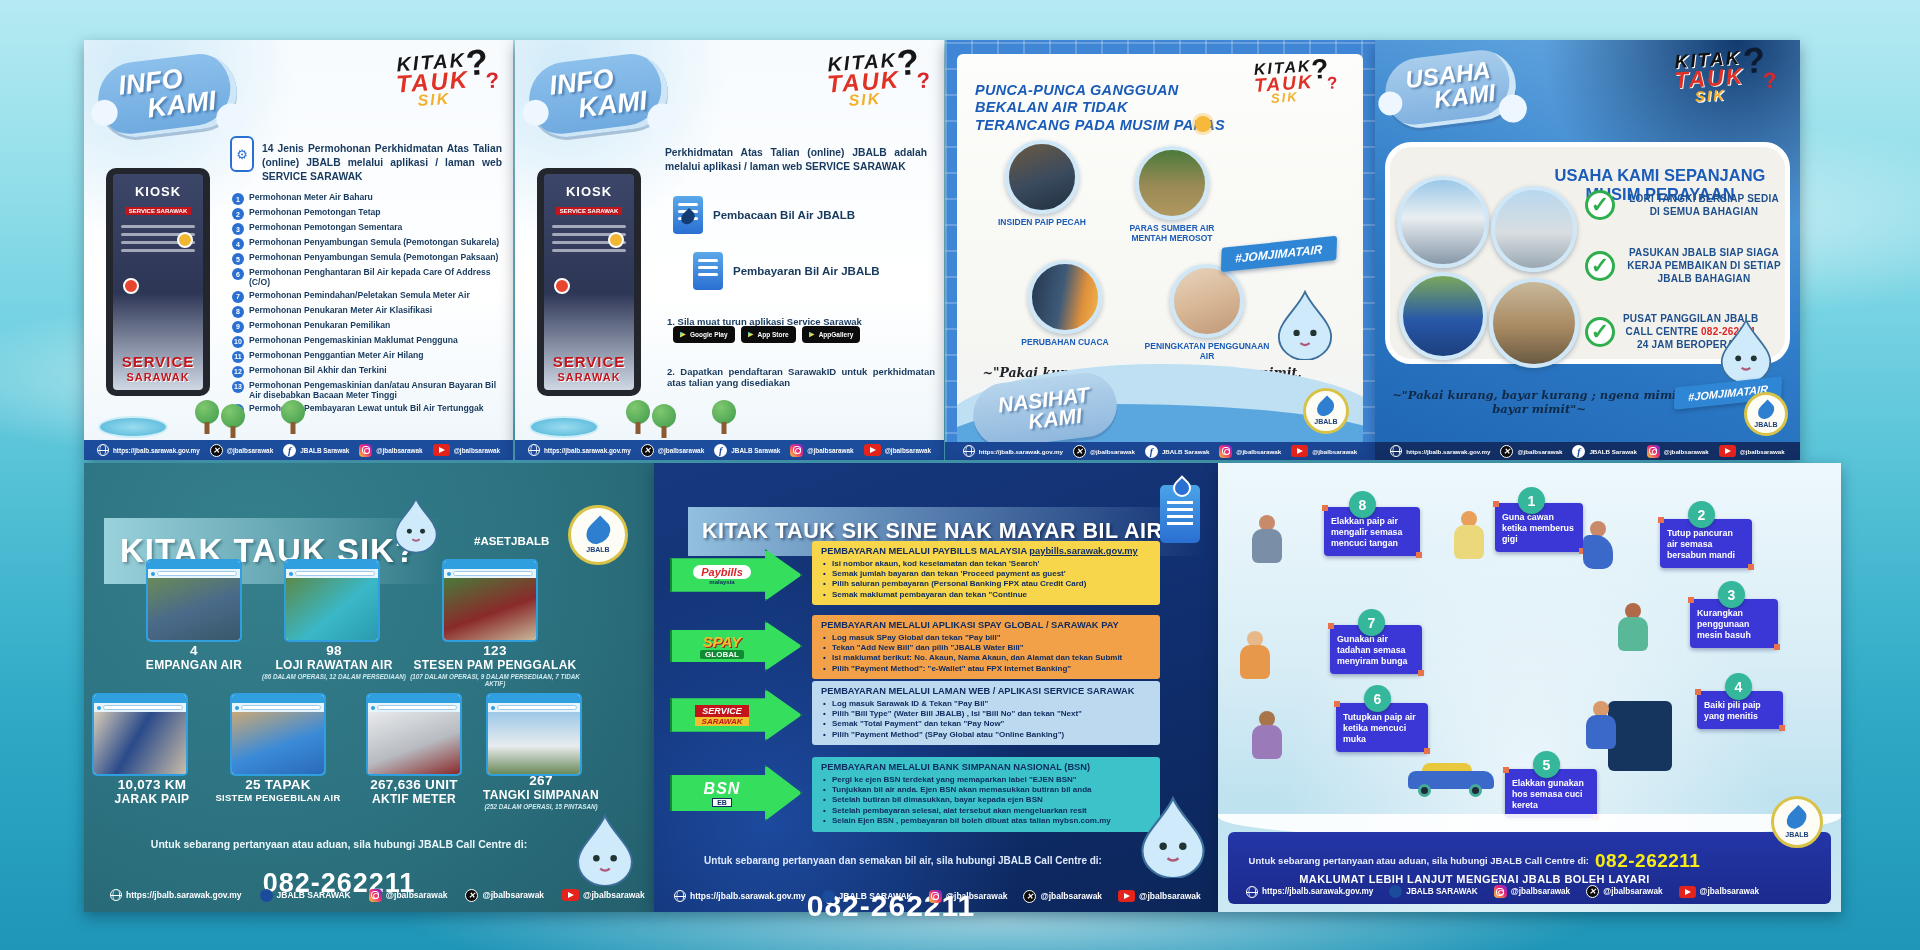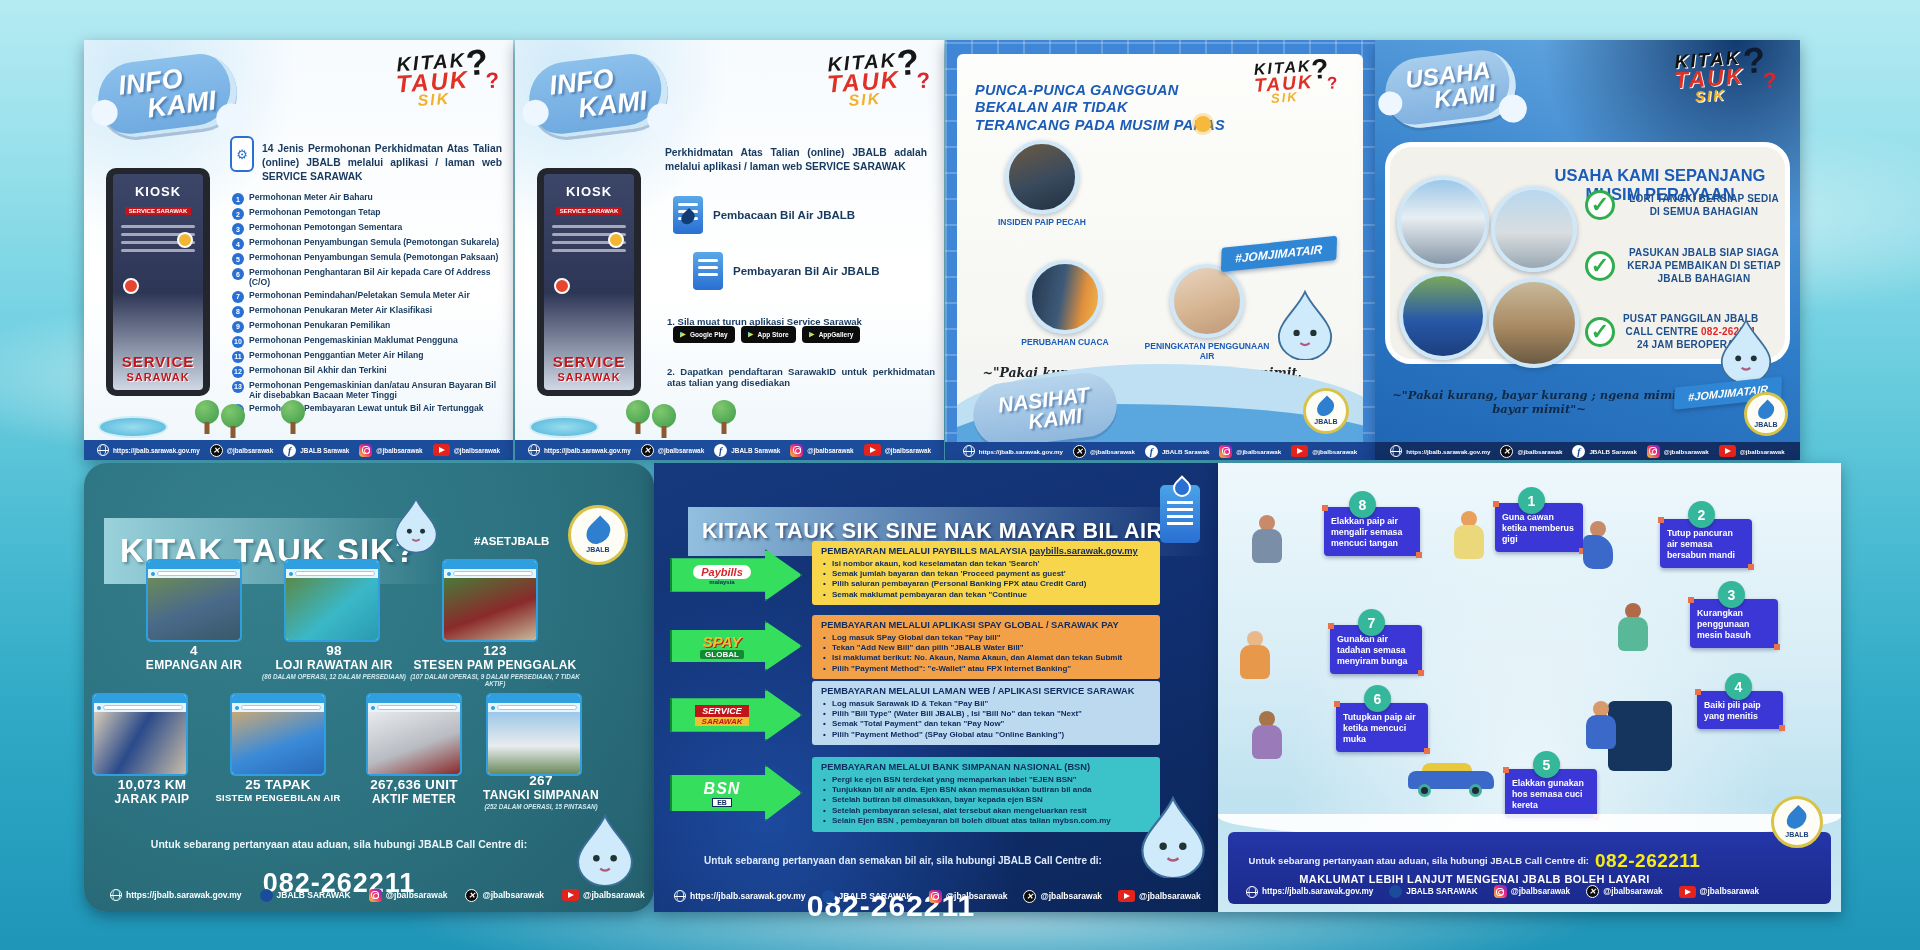--- a/index.html
+++ b/index.html
@@ -107,21 +107,21 @@
     radial-gradient(circle at 85% 0%,#123a6e 0%,rgba(18,58,110,0) 35%),
     linear-gradient(200deg,#6fb1e6 0%,#2f7cc8 55%,#1f66b4 100%);}
   .p4 .panel{position:absolute;left:10px;right:10px;top:102px;bottom:96px;background:#f3f1ec;border:5px solid #fff;border-radius:26px;}
   .p4 .title{position:absolute;left:160px;top:112px;width:250px;text-align:center;color:#1b5cb8;font-weight:900;font-size:16.5px;line-height:1.2;}
   .p4 .circ{position:absolute;border-radius:50%;border:4px solid #cfe7f6;box-shadow:0 2px 5px rgba(30,60,90,.35);overflow:hidden;}
   .p4 .pt{position:absolute;display:flex;align-items:center;gap:8px;}
   .p4 .pt .tx{font-size:10px;font-weight:800;color:#1d4f8c;text-align:center;line-height:1.3;letter-spacing:.2px;}
   .p4 .red{color:#e02727;}
 
   
-  .p5{width:570px;height:449px;background:radial-gradient(circle at 30% 20%,#357f8d 0%,#2c717f 55%,#245f6d 100%);border-radius:23px;}
+  .p5{width:570px;height:449px;background:radial-gradient(circle at 30% 20%,#357f8d 0%,#2c717f 55%,#245f6d 100%);}
   .p5 .title{position:absolute;left:20px;top:28px;padding:14px 26px 14px 16px;background:linear-gradient(90deg,rgba(173,226,235,.85),rgba(173,226,235,0));color:#fff;font-weight:900;font-size:33px;letter-spacing:1px;text-shadow:2px 2px 3px rgba(0,40,50,.4);}
   .p5 .hash{position:absolute;color:#fff;font-weight:800;font-size:11.5px;}
   .bcard{position:absolute;width:96px;background:#fff;border:2px solid #2f9fe0;border-radius:5px;overflow:hidden;}
   .bcard .bar{height:8px;background:#2f9fe0;}
   .bcard .sbar{height:9px;background:#e8f4fc;display:flex;align-items:center;padding:0 3px;gap:2px;}
   .bcard .sbar::before{content:"";width:4px;height:4px;border-radius:50%;background:#2f9fe0;}
   .bcard .sbar i{flex:1;height:5px;border:1px solid #9fcbe8;border-radius:4px;background:#fff;}
   .bcard .pic{height:62px;}
   .stat{position:absolute;text-align:center;color:#fff;}
   .stat .v{display:block;font-weight:900;font-size:13.5px;letter-spacing:.3px;}
@@ -401,20 +401,24 @@
         <span class="k1" style="font-size:16px;">KITAK</span>
         <span class="k2" style="font-size:19px;">TAUK</span>
         <span class="k3" style="font-size:13px;">SIK</span>
         <span class="q1" style="right:-16px;top:-2px;font-size:28px;">?</span>
         <span class="q2" style="right:-24px;top:18px;font-size:17px;">?</span>
       </div>
       <div class="cause" style="left:30px;top:86px;width:110px;">
         <div class="ph" style="background:linear-gradient(160deg,#6b5a42 0%,#3a4a5e 55%,#20303f 100%);"></div>
         <div class="lb">INSIDEN PAIP PECAH</div>
       </div>
+      <div class="cause" style="left:155px;top:92px;width:120px;">
+        <div class="ph" style="background:linear-gradient(180deg,#4c7a3c 0%,#9a8a55 55%,#b0985f 100%);"></div>
+        <div class="lb">PARAS SUMBER AIR MENTAH MEROSOT</div>
+      </div>
       <div class="cause" style="left:48px;top:206px;width:120px;">
         <div class="ph" style="background:linear-gradient(100deg,#24364e 0%,#3e5a78 45%,#e0903c 75%,#f2b84c 100%);"></div>
         <div class="lb">PERUBAHAN CUACA</div>
       </div>
       <div class="cause" style="left:185px;top:210px;width:130px;">
         <div class="ph" style="background:linear-gradient(160deg,#e8d4c0 0%,#d8b896 50%,#c09878 100%);"></div>
         <div class="lb">PENINGKATAN PENGGUNAAN AIR</div>
       </div>
       <div class="ribbon" style="right:26px;top:188px;font-size:12px;"><span>#JOMJIMATAIR</span></div>
       <div class="dropm" style="right:30px;top:236px;">

